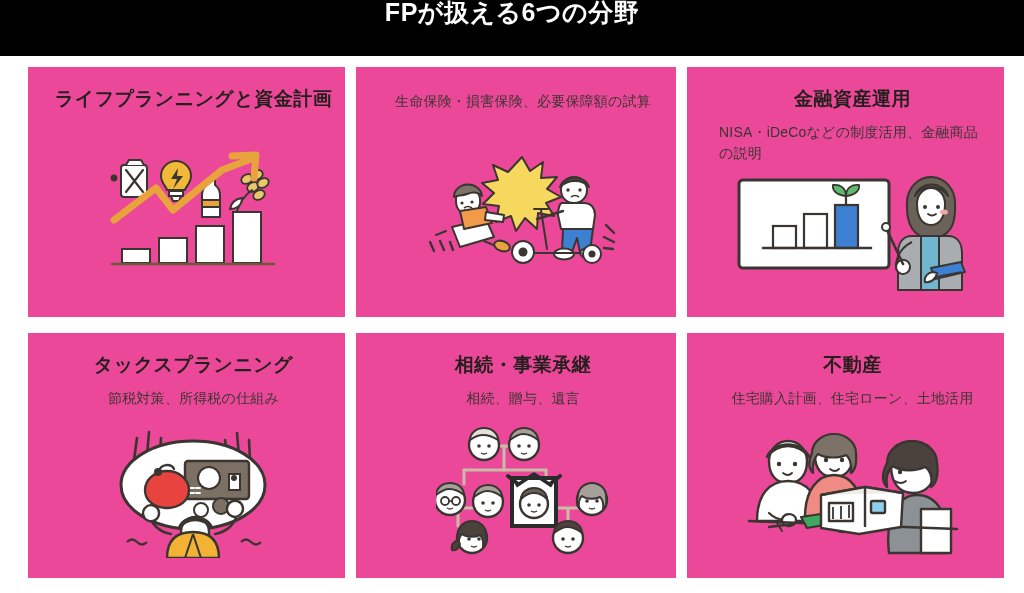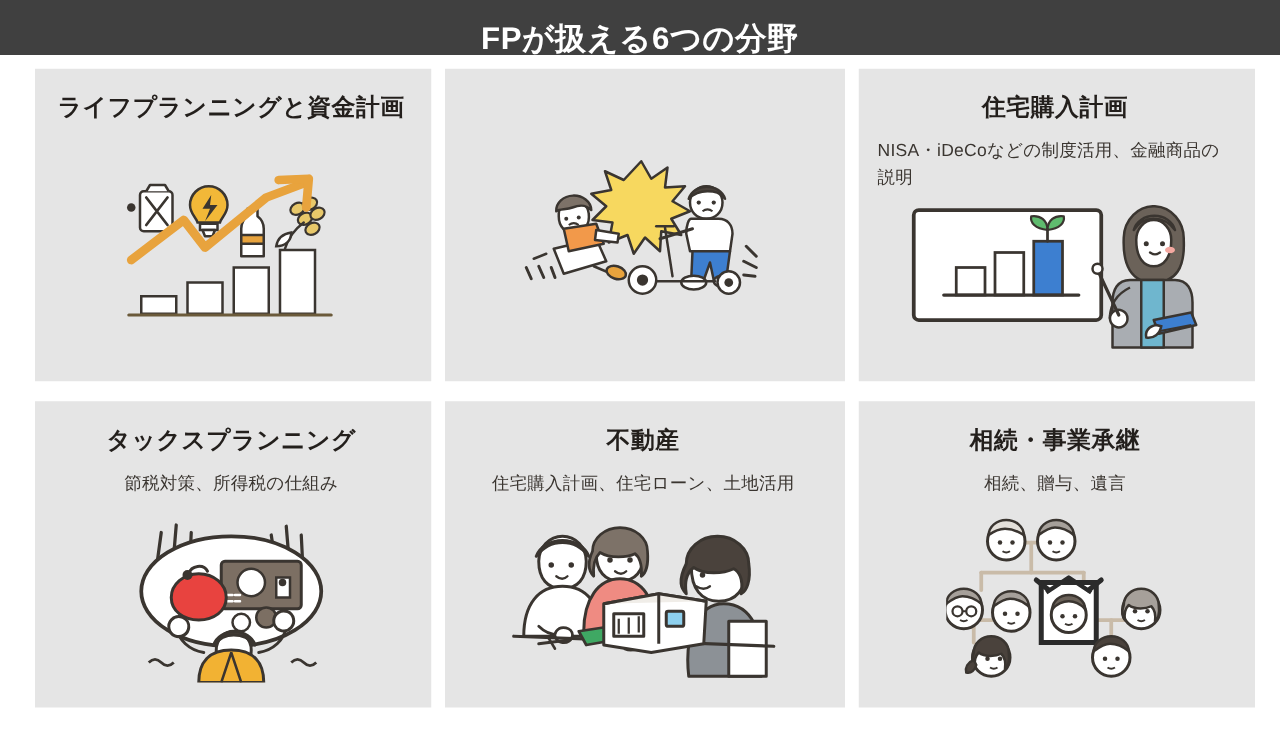--- a/index.html
+++ b/index.html
@@ -11,24 +11,24 @@
     width: 1024px;
     height: 593px;
     overflow: hidden;
     font-family: "Liberation Sans", "DejaVu Sans", sans-serif;
     color: #2b2b2b;
   }
 
   
   .banner {
     width: 1024px;
-    height: 44px;
-    background: #404040;
+    height: 56px;
+    background: #000000;
     display: flex;
-    align-items: flex-end;
+    align-items: flex-start;
     justify-content: center;
     box-sizing: border-box;
   }
   .banner-title {
     color: #ffffff;
     font-size: 25px;
     font-weight: bold;
     letter-spacing: 0.5px;
     line-height: 1;
     white-space: nowrap;
@@ -42,23 +42,23 @@
     box-sizing: border-box;
     padding: 11px 29px 15px 28px;
     display: grid;
     grid-template-columns: 317px 320px 317px;
     grid-template-rows: 250px 245px;
     column-gap: 11px;
     row-gap: 16px;
   }
 
   .card {
-    background: #e5e5e5;
+    background: #ec4899;
     box-sizing: border-box;
-    padding: 14px 12px 8px 9px;
+    padding: 14px 12px 8px 26px;
     display: flex;
     flex-direction: column;
     align-items: center;
     overflow: hidden;
     position: relative;
     justify-content: center;
   }
   .card-title {
     font-size: 19px;
     font-weight: bold;
@@ -144,20 +144,21 @@
           <rect x="55" y="90" width="28" height="25"></rect>
           <rect x="92" y="78" width="28" height="37"></rect>
           <rect x="129" y="64" width="28" height="51"></rect>
         </g>
         <line x1="8" y1="116" x2="170" y2="116" stroke="#6b5a3a" stroke-width="2.4" stroke-linecap="round"></line>
       </svg>
     </div>
   </div>
 
   <div class="card">
+    <div class="card-desc">生命保険・損害保険、必要保障額の試算</div>
     <div class="illus">
       <svg width="195" height="120" viewBox="0 0 195 120" aria-hidden="true">
 
         <path d="M96 8 l8 14 l13 -9 l-2 16 l16 -1 l-10 12 l14 8 l-15 6 l8 13 l-16 -3 l-1 16 l-12 -11 l-9 13 l-5 -15 l-15 6 l3 -16 l-16 -2 l11 -11 l-12 -10 l16 -3 l-5 -15 l15 7z" fill="#F7D85F" stroke="#3a3530" stroke-width="2" stroke-linejoin="round"></path>
 
         <g>
           <path d="M26 78 l34 -8 l8 18 l-34 10z" fill="#ffffff" stroke="#3a3530" stroke-width="2" stroke-linejoin="round"></path>
           <path d="M30 52 a12 12 0 0 1 24 -2 c1 8 -3 14 -11 15 c-8 1 -13 -5 -13 -13z" fill="#ffffff" stroke="#3a3530" stroke-width="2"></path>
           <path d="M28 48 a14 12 0 0 1 28 -1 c-5 -5 -10 -4 -15 -2 c-5 2 -10 1 -13 3z" fill="#7d7268" stroke="#3a3530" stroke-width="2" stroke-linejoin="round"></path>
           <path d="M34 62 l26 -4 l6 16 l-28 6z" fill="#F2994A" stroke="#3a3530" stroke-width="2" stroke-linejoin="round"></path>
@@ -192,21 +193,21 @@
           <circle cx="97" cy="103" r="4.5" fill="#3a3530" stroke="none"></circle>
           <circle cx="166" cy="105" r="9" fill="#ffffff"></circle>
           <circle cx="166" cy="105" r="3.5" fill="#3a3530" stroke="none"></circle>
         </g>
         <path d="M180 76 l8 8 M178 88 l10 5 M178 99 l9 1" stroke="#3a3530" stroke-width="2.4" stroke-linecap="round" fill="none"></path>
       </svg>
     </div>
   </div>
 
   <div class="card">
-    <div class="card-title">住宅購入計画</div>
+    <div class="card-title">金融資産運用</div>
     <div class="card-desc left">NISA・iDeCoなどの制度活用、金融商品の説明</div>
     <div class="illus">
       <svg width="235" height="118" viewBox="0 0 235 118" aria-hidden="true">
 
         <rect x="4" y="4" width="150" height="88" rx="4" fill="#ffffff" stroke="#3a3530" stroke-width="3"></rect>
         <g fill="#ffffff" stroke="#3a3530" stroke-width="2.2">
           <rect x="38" y="50" width="23" height="22"></rect>
           <rect x="69" y="38" width="23" height="34"></rect>
         </g>
         <rect x="100" y="29" width="23" height="43" fill="#3D7FD0" stroke="#3a3530" stroke-width="2.2"></rect>
@@ -275,77 +276,20 @@
           <path d="M92 116 l-8 24 M92 116 l8 24" stroke="#3a3530" stroke-width="2" fill="none"></path>
 
           <path d="M70 116 c-12 -2 -20 -10 -22 -20" fill="none" stroke="#3a3530" stroke-width="2.4" stroke-linecap="round"></path>
           <path d="M114 116 c12 -2 20 -10 22 -20" fill="none" stroke="#3a3530" stroke-width="2.4" stroke-linecap="round"></path>
           <path d="M44 90 a8 8 0 1 0 14 6 a8 8 0 0 0 -14 -6z" fill="#ffffff" stroke="#3a3530" stroke-width="2.4"></path>
           <path d="M126 90 a8 8 0 1 1 14 6 a8 8 0 0 1 -14 -6z" fill="#ffffff" stroke="#3a3530" stroke-width="2.4"></path>
         </g>
 
         <path d="M26 124 q5 -5 10 0 q5 5 10 0" stroke="#3a3530" stroke-width="2.2" fill="none"></path>
         <path d="M140 124 q5 -5 10 0 q5 5 10 0" stroke="#3a3530" stroke-width="2.2" fill="none"></path>
-      </svg>
-    </div>
-  </div>
-
-  <div class="card">
-    <div class="card-title">不動産</div>
-    <div class="card-desc">住宅購入計画、住宅ローン、土地活用</div>
-    <div class="illus">
-      <svg width="220" height="142" viewBox="0 0 220 142" aria-hidden="true">
-
-        <g>
-          <path d="M26 44 a19 20 0 0 1 38 0 c0 14 -7 22 -19 22 c-12 0 -19 -8 -19 -22z" fill="#ffffff" stroke="#3a3530" stroke-width="2.4"></path>
-          <path d="M24 40 a22 18 0 0 1 42 0 c-6 -8 -13 -11 -21 -11 c-8 0 -15 3 -21 11z" fill="#4a423c" stroke="#3a3530" stroke-width="2.4" stroke-linejoin="round"></path>
-          <circle cx="36" cy="47" r="2.2" fill="#3a3530"></circle>
-          <circle cx="52" cy="47" r="2.2" fill="#3a3530"></circle>
-          <path d="M40 56 q5 4 9 0" stroke="#3a3530" stroke-width="1.8" fill="none" stroke-linecap="round"></path>
-          <path d="M14 104 c0 -26 12 -40 31 -40 s31 14 31 40z" fill="#ffffff" stroke="#3a3530" stroke-width="2.4" stroke-linejoin="round"></path>
-          <path d="M26 96 c6 6 14 8 22 6" fill="none" stroke="#3a3530" stroke-width="2.2" stroke-linecap="round"></path>
-          <path d="M40 100 a7 6 0 1 0 13 3 a7 6 0 0 0 -13 -3z" fill="#ffffff" stroke="#3a3530" stroke-width="2.2"></path>
-        </g>
-
-        <g>
-          <path d="M72 38 a19 20 0 0 1 38 0 c0 14 -7 22 -19 22 c-12 0 -19 -8 -19 -22z" fill="#ffffff" stroke="#3a3530" stroke-width="2.4"></path>
-          <path d="M69 36 a22 19 0 0 1 44 0 c1 12 -2 18 -5 20 c1 -10 -2 -16 -5 -18 c-6 3 -20 4 -28 -1 c-3 3 -6 9 -5 19 c-3 -3 -6 -9 -1 -20z" fill="#7d7268" stroke="#3a3530" stroke-width="2.2" stroke-linejoin="round"></path>
-          <circle cx="83" cy="43" r="2.2" fill="#3a3530"></circle>
-          <circle cx="99" cy="43" r="2.2" fill="#3a3530"></circle>
-          <path d="M87 52 q5 4 9 0" stroke="#3a3530" stroke-width="1.8" fill="none" stroke-linecap="round"></path>
-          <path d="M62 100 c0 -26 12 -42 29 -42 s29 16 29 42z" fill="#EF8B82" stroke="#3a3530" stroke-width="2.4" stroke-linejoin="round"></path>
-        </g>
-
-        <g>
-          <path d="M148 48 a22 22 0 0 1 44 2 c0 16 -8 26 -22 26 c-14 0 -22 -10 -22 -28z" fill="#ffffff" stroke="#3a3530" stroke-width="2.4"></path>
-          <path d="M144 46 a25 22 0 0 1 50 0 c2 14 -2 22 -6 24 c2 -12 -2 -18 -6 -20 c-8 4 -24 5 -32 -1 c-4 3 -8 9 -6 21 c-4 -4 -7 -10 0 -24z" fill="#4a423c" stroke="#3a3530" stroke-width="2.4" stroke-linejoin="round"></path>
-          <circle cx="157" cy="55" r="2.2" fill="#3a3530"></circle>
-          <path d="M152 64 q6 4 11 0" stroke="#3a3530" stroke-width="1.8" fill="none" stroke-linecap="round"></path>
-          <path d="M146 136 c-4 -34 8 -58 28 -58 c22 0 34 24 30 58z" fill="#8C9196" stroke="#3a3530" stroke-width="2.4" stroke-linejoin="round"></path>
-          <path d="M178 92 h30 v44 h-30z" fill="#ffffff" stroke="#3a3530" stroke-width="2.4" stroke-linejoin="round"></path>
-
-          <path d="M150 92 c-22 4 -36 10 -44 18" fill="none" stroke="#3a3530" stroke-width="2.4" stroke-linecap="round"></path>
-          <path d="M112 102 c-12 1 -18 6 -17 12 c7 3 17 -2 20 -7z" fill="#ffffff" stroke="#3a3530" stroke-width="2.4" stroke-linejoin="round"></path>
-        </g>
-
-        <line x1="6" y1="104" x2="214" y2="112" stroke="#3a3530" stroke-width="2.6" stroke-linecap="round"></line>
-
-        <path d="M58 100 l46 -7 l6 10 l-46 8z" fill="#3FA863" stroke="#3a3530" stroke-width="2.2" stroke-linejoin="round"></path>
-
-        <g stroke="#3a3530" stroke-width="2.4" stroke-linejoin="round">
-          <path d="M78 78 l44 -8 l38 6 l-2 34 l-42 7 l-38 -6z" fill="#ffffff"></path>
-          <path d="M78 78 l44 -8 l38 6" fill="#F0EDE8"></path>
-          <path d="M122 70 v40" fill="none"></path>
-          <rect x="128" y="84" width="14" height="12" rx="1.5" fill="#8ED0EE"></rect>
-          <path d="M86 86 h24 v18 h-24z" fill="#ffffff"></path>
-          <path d="M90 90 v12 M98 89 v13 M106 88 v13" fill="none" stroke-width="1.8"></path>
-        </g>
-
-        <path d="M26 110 l24 -3" stroke="#3a3530" stroke-width="2.4" stroke-linecap="round"></path>
-        <path d="M33 104 l6 10" stroke="#3a3530" stroke-width="2" stroke-linecap="round"></path>
       </svg>
     </div>
   </div>
 
   <div class="card">
     <div class="card-title">相続・事業承継</div>
     <div class="card-desc">相続、贈与、遺言</div>
     <div class="illus">
       <svg width="175" height="135" viewBox="0 0 175 135" aria-hidden="true">
 
@@ -425,13 +369,70 @@
           <circle cx="132" cy="118" r="15" fill="#ffffff" stroke="#3a3530" stroke-width="2.4"></circle>
           <path d="M118 113 a14 12 0 0 1 28 0 c-6 -5 -10 -6 -15 -6 c-5 0 -9 3 -13 6z" fill="#4a423c" stroke="#3a3530" stroke-width="2"></path>
           <circle cx="127" cy="119" r="1.8" fill="#3a3530"></circle>
           <circle cx="137" cy="119" r="1.8" fill="#3a3530"></circle>
           <path d="M129 126 q3 2 6 0" stroke="#3a3530" stroke-width="1.5" fill="none"></path>
         </g>
       </svg>
     </div>
   </div>
 
+  <div class="card">
+    <div class="card-title">不動産</div>
+    <div class="card-desc">住宅購入計画、住宅ローン、土地活用</div>
+    <div class="illus">
+      <svg width="220" height="142" viewBox="0 0 220 142" aria-hidden="true">
+
+        <g>
+          <path d="M26 44 a19 20 0 0 1 38 0 c0 14 -7 22 -19 22 c-12 0 -19 -8 -19 -22z" fill="#ffffff" stroke="#3a3530" stroke-width="2.4"></path>
+          <path d="M24 40 a22 18 0 0 1 42 0 c-6 -8 -13 -11 -21 -11 c-8 0 -15 3 -21 11z" fill="#4a423c" stroke="#3a3530" stroke-width="2.4" stroke-linejoin="round"></path>
+          <circle cx="36" cy="47" r="2.2" fill="#3a3530"></circle>
+          <circle cx="52" cy="47" r="2.2" fill="#3a3530"></circle>
+          <path d="M40 56 q5 4 9 0" stroke="#3a3530" stroke-width="1.8" fill="none" stroke-linecap="round"></path>
+          <path d="M14 104 c0 -26 12 -40 31 -40 s31 14 31 40z" fill="#ffffff" stroke="#3a3530" stroke-width="2.4" stroke-linejoin="round"></path>
+          <path d="M26 96 c6 6 14 8 22 6" fill="none" stroke="#3a3530" stroke-width="2.2" stroke-linecap="round"></path>
+          <path d="M40 100 a7 6 0 1 0 13 3 a7 6 0 0 0 -13 -3z" fill="#ffffff" stroke="#3a3530" stroke-width="2.2"></path>
+        </g>
+
+        <g>
+          <path d="M72 38 a19 20 0 0 1 38 0 c0 14 -7 22 -19 22 c-12 0 -19 -8 -19 -22z" fill="#ffffff" stroke="#3a3530" stroke-width="2.4"></path>
+          <path d="M69 36 a22 19 0 0 1 44 0 c1 12 -2 18 -5 20 c1 -10 -2 -16 -5 -18 c-6 3 -20 4 -28 -1 c-3 3 -6 9 -5 19 c-3 -3 -6 -9 -1 -20z" fill="#7d7268" stroke="#3a3530" stroke-width="2.2" stroke-linejoin="round"></path>
+          <circle cx="83" cy="43" r="2.2" fill="#3a3530"></circle>
+          <circle cx="99" cy="43" r="2.2" fill="#3a3530"></circle>
+          <path d="M87 52 q5 4 9 0" stroke="#3a3530" stroke-width="1.8" fill="none" stroke-linecap="round"></path>
+          <path d="M62 100 c0 -26 12 -42 29 -42 s29 16 29 42z" fill="#EF8B82" stroke="#3a3530" stroke-width="2.4" stroke-linejoin="round"></path>
+        </g>
+
+        <g>
+          <path d="M148 48 a22 22 0 0 1 44 2 c0 16 -8 26 -22 26 c-14 0 -22 -10 -22 -28z" fill="#ffffff" stroke="#3a3530" stroke-width="2.4"></path>
+          <path d="M144 46 a25 22 0 0 1 50 0 c2 14 -2 22 -6 24 c2 -12 -2 -18 -6 -20 c-8 4 -24 5 -32 -1 c-4 3 -8 9 -6 21 c-4 -4 -7 -10 0 -24z" fill="#4a423c" stroke="#3a3530" stroke-width="2.4" stroke-linejoin="round"></path>
+          <circle cx="157" cy="55" r="2.2" fill="#3a3530"></circle>
+          <path d="M152 64 q6 4 11 0" stroke="#3a3530" stroke-width="1.8" fill="none" stroke-linecap="round"></path>
+          <path d="M146 136 c-4 -34 8 -58 28 -58 c22 0 34 24 30 58z" fill="#8C9196" stroke="#3a3530" stroke-width="2.4" stroke-linejoin="round"></path>
+          <path d="M178 92 h30 v44 h-30z" fill="#ffffff" stroke="#3a3530" stroke-width="2.4" stroke-linejoin="round"></path>
+
+          <path d="M150 92 c-22 4 -36 10 -44 18" fill="none" stroke="#3a3530" stroke-width="2.4" stroke-linecap="round"></path>
+          <path d="M112 102 c-12 1 -18 6 -17 12 c7 3 17 -2 20 -7z" fill="#ffffff" stroke="#3a3530" stroke-width="2.4" stroke-linejoin="round"></path>
+        </g>
+
+        <line x1="6" y1="104" x2="214" y2="112" stroke="#3a3530" stroke-width="2.6" stroke-linecap="round"></line>
+
+        <path d="M58 100 l46 -7 l6 10 l-46 8z" fill="#3FA863" stroke="#3a3530" stroke-width="2.2" stroke-linejoin="round"></path>
+
+        <g stroke="#3a3530" stroke-width="2.4" stroke-linejoin="round">
+          <path d="M78 78 l44 -8 l38 6 l-2 34 l-42 7 l-38 -6z" fill="#ffffff"></path>
+          <path d="M78 78 l44 -8 l38 6" fill="#F0EDE8"></path>
+          <path d="M122 70 v40" fill="none"></path>
+          <rect x="128" y="84" width="14" height="12" rx="1.5" fill="#8ED0EE"></rect>
+          <path d="M86 86 h24 v18 h-24z" fill="#ffffff"></path>
+          <path d="M90 90 v12 M98 89 v13 M106 88 v13" fill="none" stroke-width="1.8"></path>
+        </g>
+
+        <path d="M26 110 l24 -3" stroke="#3a3530" stroke-width="2.4" stroke-linecap="round"></path>
+        <path d="M33 104 l6 10" stroke="#3a3530" stroke-width="2" stroke-linecap="round"></path>
+      </svg>
+    </div>
+  </div>
+
 </div>
 
 </body></html>

